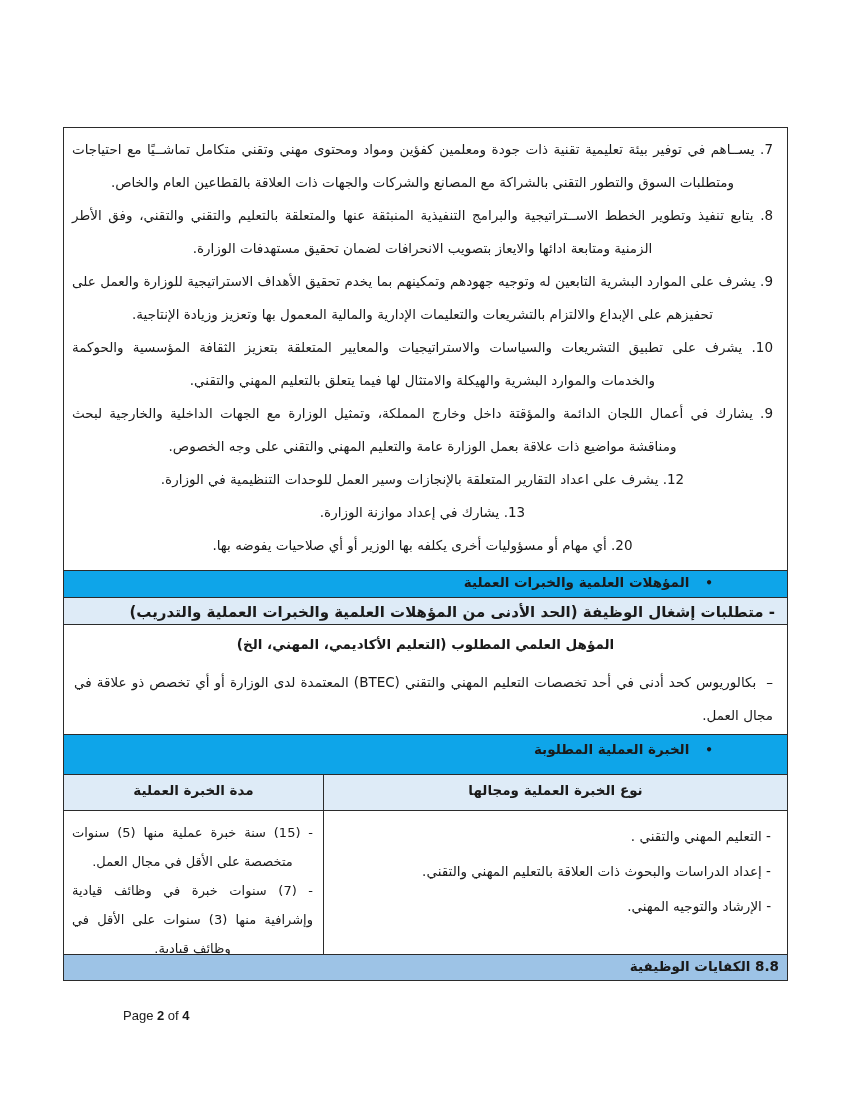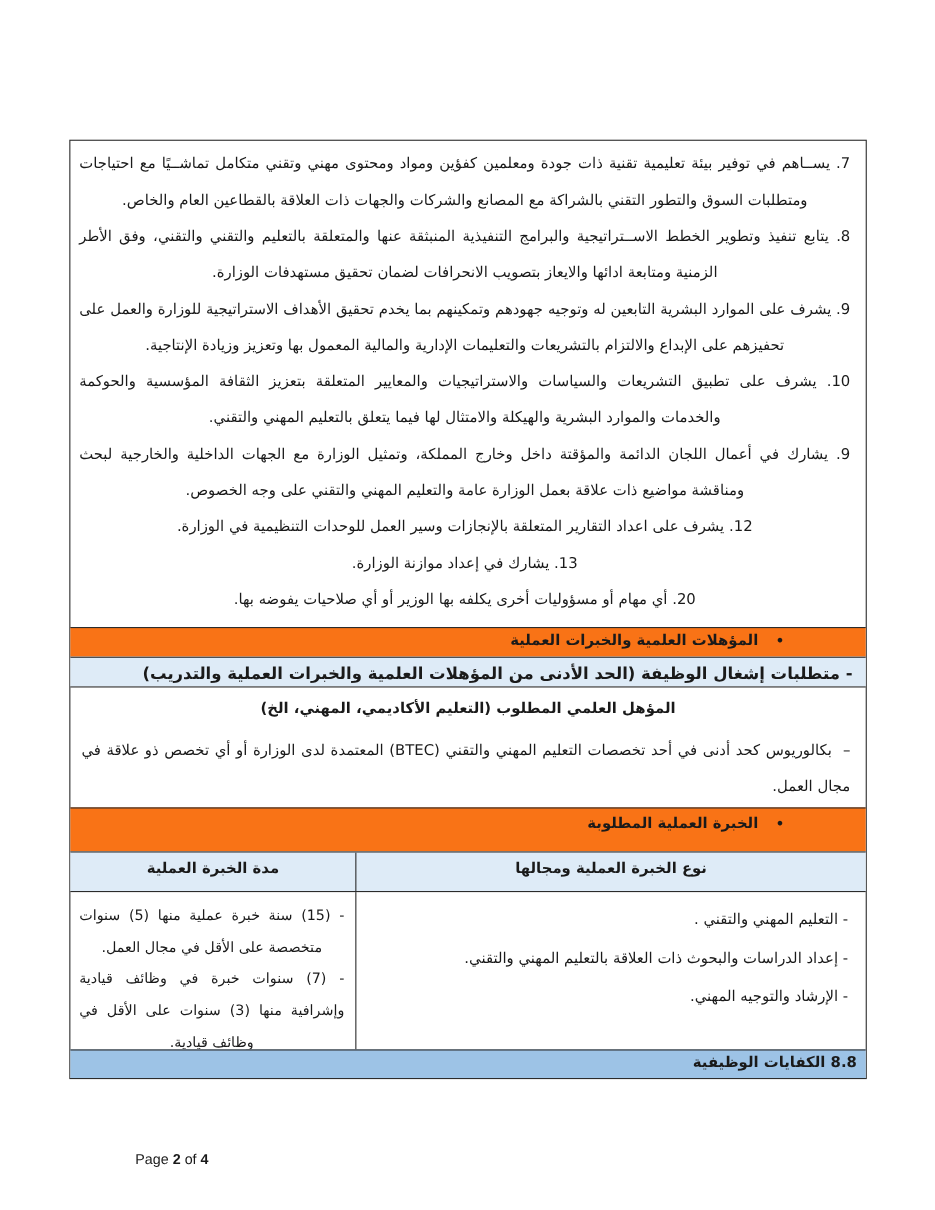--- a/index.html
+++ b/index.html
@@ -35,21 +35,21 @@
     unicode-bidi: plaintext;
     text-align: justify;
     text-align-last: center;
     font-size: 13.5px;
     line-height: 33px;
   }
   p.duty .num { white-space: nowrap; }
 
   
   .bar-blue {
-    background: #f97316;
+    background: #0ea5e9;
     direction: rtl;
     font-weight: bold;
     font-size: 13.5px;
     padding: 3px 74px 0 0;
     overflow: hidden;
     text-align: right;
   }
   .bar-blue .bullet { display: inline-block; margin-left: 16px; font-size: 12px; }
   .row-header1 { height: 27px; }
   .row-header2 { height: 40px; padding-top: 6px; }
@@ -124,21 +124,21 @@
     font-weight: bold;
     font-size: 13.5px;
     padding: 3px 8px 0 0;
     overflow: hidden;
   }
 
   
   .page-footer {
     position: absolute;
     left: 123px;
-    top: 1046px;
+    top: 1008px;
     font-family: "Liberation Sans", sans-serif;
     font-size: 13px;
     color: #1a1a1a;
     direction: ltr;
   }
   .page-footer .b { font-weight: bold; }
 </style>
 </head>
 <body>
 

